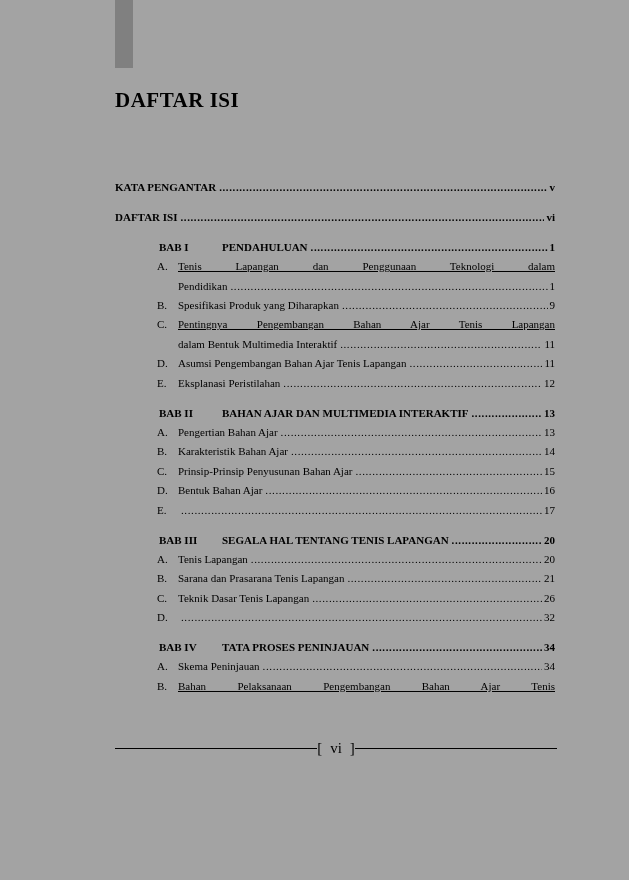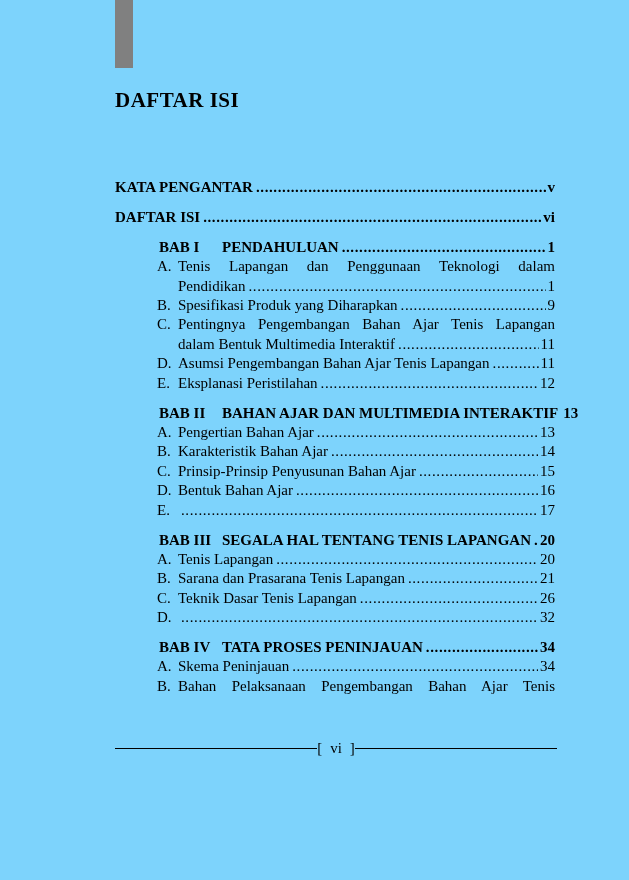--- a/index.html
+++ b/index.html
@@ -5,56 +5,56 @@
   html, body { margin: 0; padding: 0; }
   body {
     width: 629px; height: 880px;
     background: #ffffff;
     font-family: "Liberation Serif", "DejaVu Serif", serif;
     color: #000000;
     overflow: hidden;
   }
   * { box-sizing: border-box; }
 
-  .page { position: relative; width: 629px; height: 880px; background: #7dd3fc; overflow: hidden; }
+  .page { position: relative; width: 629px; height: 880px; background: #a3a3a3; overflow: hidden; }
 
   .accent-bar {
     position: absolute; left: 115px; top: 0;
     width: 18px; height: 68px;
     background: #808080;
   }
 
   .content { padding: 88px 74px 0 115px; }
 
   .doc-title {
     font-size: 21px; font-weight: bold;
     line-height: 24px; letter-spacing: 0.5px;
     margin: 0 0 66px 0;
   }
 
-  .toc { font-size: 15px; line-height: 19.4px; }
+  .toc { font-size: 11px; line-height: 19.4px; }
 
   .row { display: flex; }
   .row .txt { flex: 0 1 auto; white-space: nowrap; }
   .row .leader { flex: 1 1 auto; overflow: hidden; white-space: nowrap; padding-left: 3px; }
   .row .leader::after {
     content: "..........................................................................................................................................................";
     letter-spacing: 0.6px;
   }
   .row .pg { flex: 0 0 auto; padding-left: 2px; text-align: right; }
 
   .bold { font-weight: bold; }
   .row.front, .row.chapter { margin-top: 10.5px; }
 
   .bab { flex: 0 0 63px; margin-left: 44px; }
 
   .sub { display: flex; padding-left: 42px; }
   .sub .letter { flex: 0 0 21px; }
   .sub .body { flex: 1 1 auto; min-width: 0; }
-  .jline { text-align: justify; text-align-last: justify; }
+  .jline { text-align: justify; text-align-last: justify; text-decoration: underline; }
 
   .footer {
     position: absolute; left: 115px; right: 72px; top: 738px;
     display: flex; align-items: center;
     font-size: 15px; line-height: 20px;
   }
   .footer .rule { flex: 1 1 auto; border-top: 1.5px solid #000; }
   .footer .fbracket { flex: 0 0 auto; }
   .footer .fnum { flex: 0 0 auto; padding: 0 8px; }
 </style>

